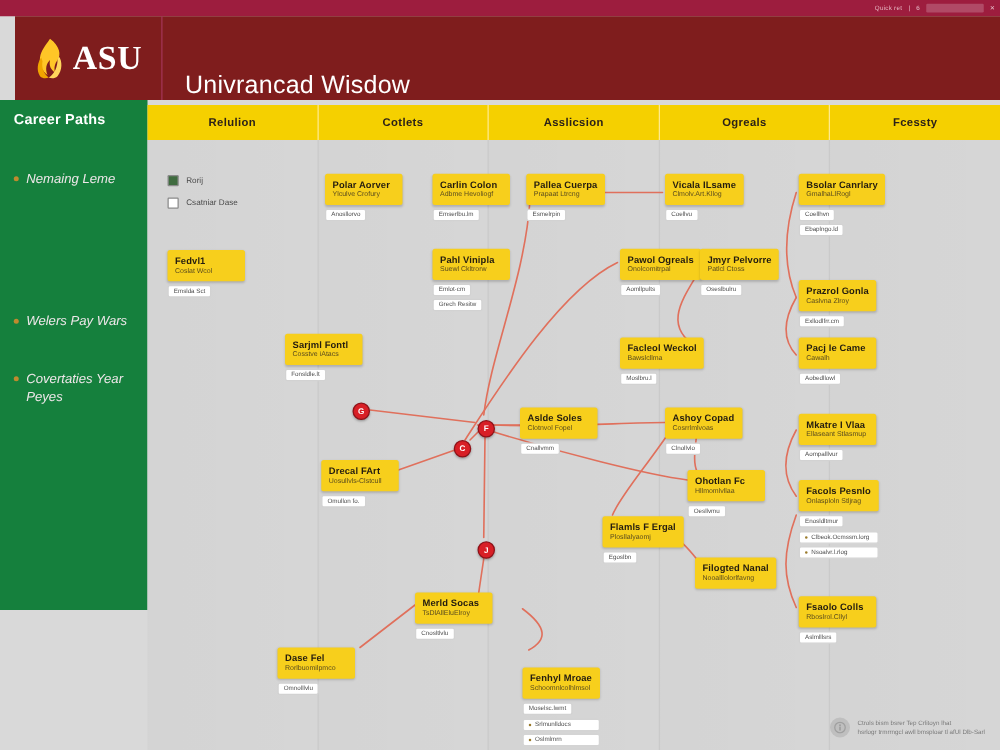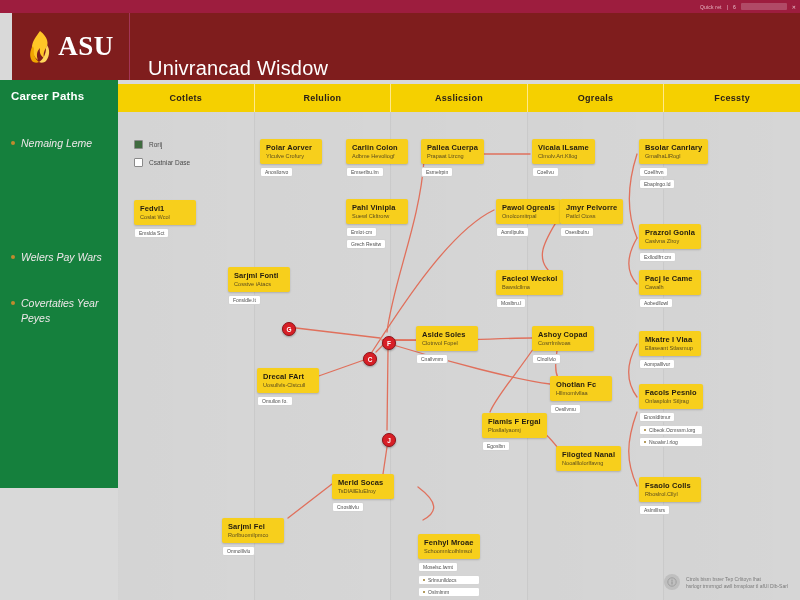--- a/index.html
+++ b/index.html
@@ -217,22 +217,22 @@
 
     <div class="spacer-md"></div>
 
     <div class="side-item">
       <span class="side-bullet"></span>
       <span class="side-label">Covertaties Year Peyes</span>
     </div>
   </div>
 
   <div class="colbar">
+    <div class="col">Relulion</div>
     <div class="col">Cotlets</div>
-    <div class="col">Relulion</div>
     <div class="col">Asslicsion</div>
     <div class="col">Ogreals</div>
     <div class="col">Fcessty</div>
   </div>
 
   <div class="canvas">
     <div class="colguides">
       <div class="colguide"></div>
       <div class="colguide"></div>
       <div class="colguide"></div>
@@ -478,21 +478,21 @@
           <div class="card">
             <div class="card-title">Merld Socas</div>
             <div class="card-sub">TsDlAllEluElroy</div>
           </div>
           <div class="chips">
             <span class="chip">Cnosltlvlu</span>
           </div>
         </div>
         <div class="node" style="left: 104px; top: 406px;">
           <div class="card">
-            <div class="card-title">Sarjml Fel</div>
+            <div class="card-title">Dase Fel</div>
             <div class="card-sub">Rorlbuomilpmco</div>
           </div>
           <div class="chips">
             <span class="chip">Omnolllvlu</span>
           </div>
         </div>
         <div class="node" style="left: 300px; top: 406px; margin-top: 16px;">
           <div class="card">
             <div class="card-title">Fenhyl Mroae</div>
             <div class="card-sub">Schoomnlcolhlmsol</div>

